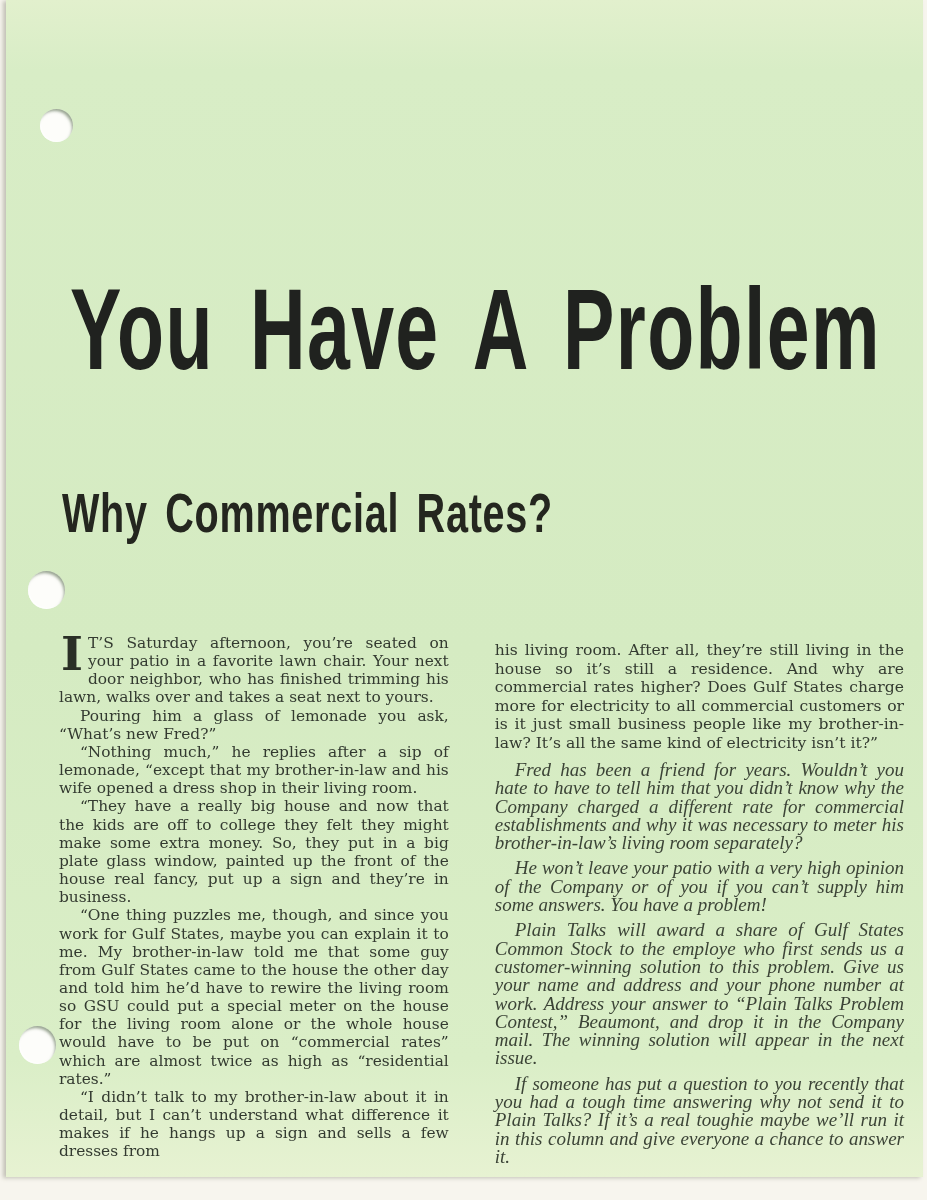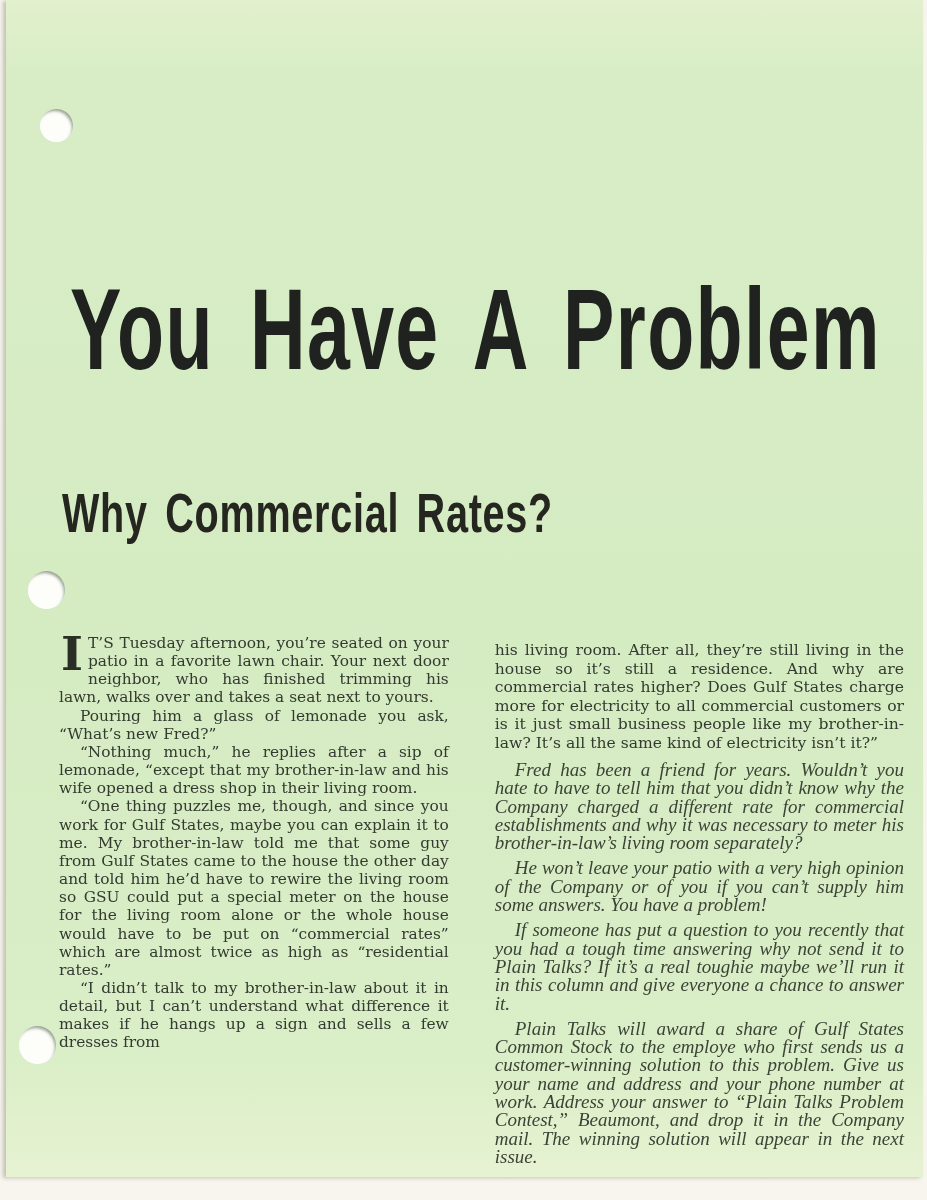--- a/index.html
+++ b/index.html
@@ -95,33 +95,34 @@
 
 <div class="paper">
 
   <h1 class="headline">You Have A Problem</h1>
 
   <h2 class="subhead">Why Commercial Rates?</h2>
 
   <div class="columns">
 
     <div class="col col-left">
-      <p class="lead"><span class="dropcap">I</span><span>T’S Tuesday afternoon, you’re seated on your patio in a favorite lawn chair. Your next door neighbor, who has finished trimming his lawn, walks over and takes a seat next to yours.</span></p>
+      <p class="lead"><span class="dropcap">I</span><span>T’S Saturday afternoon, you’re seated on your patio in a favorite lawn chair. Your next door neighbor, who has finished trimming his lawn, walks over and takes a seat next to yours.</span></p>
       <p class="indent">Pouring him a glass of lemonade you ask, “What’s new Fred?”</p>
       <p class="indent">“Nothing much,” he replies after a sip of lemonade, “except that my brother-in-law and his wife opened a dress shop in their living room.</p>
+      <p class="indent">“They have a really big house and now that the kids are off to college they felt they might make some extra money. So, they put in a big plate glass window, painted up the front of the house real fancy, put up a sign and they’re in business.</p>
       <p class="indent">“One thing puzzles me, though, and since you work for Gulf States, maybe you can explain it to me. My brother-in-law told me that some guy from Gulf States came to the house the other day and told him he’d have to rewire the living room so GSU could put a special meter on the house for the living room alone or the whole house would have to be put on “commercial rates” which are almost twice as high as “residential rates.”</p>
       <p class="indent">“I didn’t talk to my brother-in-law about it in detail, but I can’t understand what difference it makes if he hangs up a sign and sells a few dresses from</p>
     </div>
 
     <div class="col col-right">
       <p class="cont">his living room. After all, they’re still living in the house so it’s still a residence. And why are commercial rates higher? Does Gulf States charge more for electricity to all commercial customers or is it just small business people like my brother-in-law? It’s all the same kind of electricity isn’t it?”</p>
       <p class="italic">Fred has been a friend for years. Wouldn’t you hate to have to tell him that you didn’t know why the Company charged a different rate for commercial establishments and why it was necessary to meter his brother-in-law’s living room separately?</p>
       <p class="italic">He won’t leave your patio with a very high opinion of the Company or of you if you can’t supply him some answers. You have a problem!</p>
+      <p class="italic">Plain Talks will award a share of Gulf States Common Stock to the employe who first sends us a customer-winning solution to this problem. Give us your name and address and your phone number at work. Address your answer to “Plain Talks Problem Contest,” Beaumont, and drop it in the Company mail. The winning solution will appear in the next issue.</p>
       <p class="italic">If someone has put a question to you recently that you had a tough time answering why not send it to Plain Talks? If it’s a real toughie maybe we’ll run it in this column and give everyone a chance to answer it.</p>
-      <p class="italic">Plain Talks will award a share of Gulf States Common Stock to the employe who first sends us a customer-winning solution to this problem. Give us your name and address and your phone number at work. Address your answer to “Plain Talks Problem Contest,” Beaumont, and drop it in the Company mail. The winning solution will appear in the next issue.</p>
     </div>
 
   </div>
 </div>
 
 <div class="hole hole-1"></div>
 <div class="hole hole-2"></div>
 <div class="hole hole-3"></div>
 
 </body></html>

